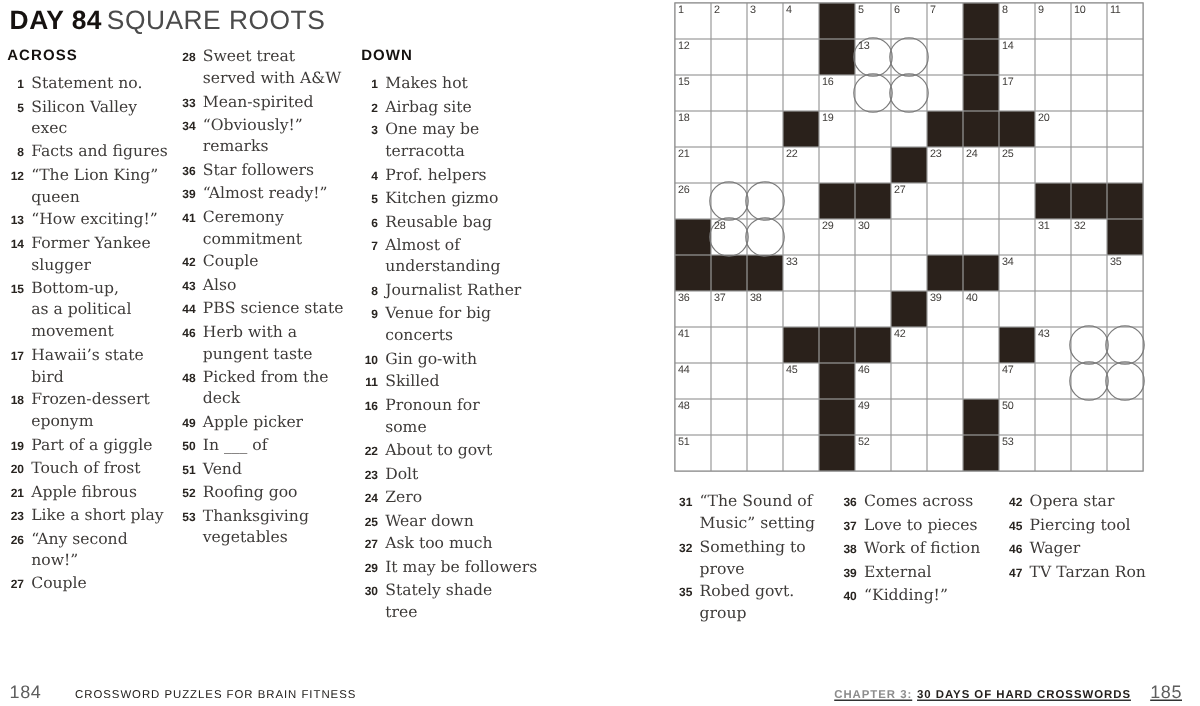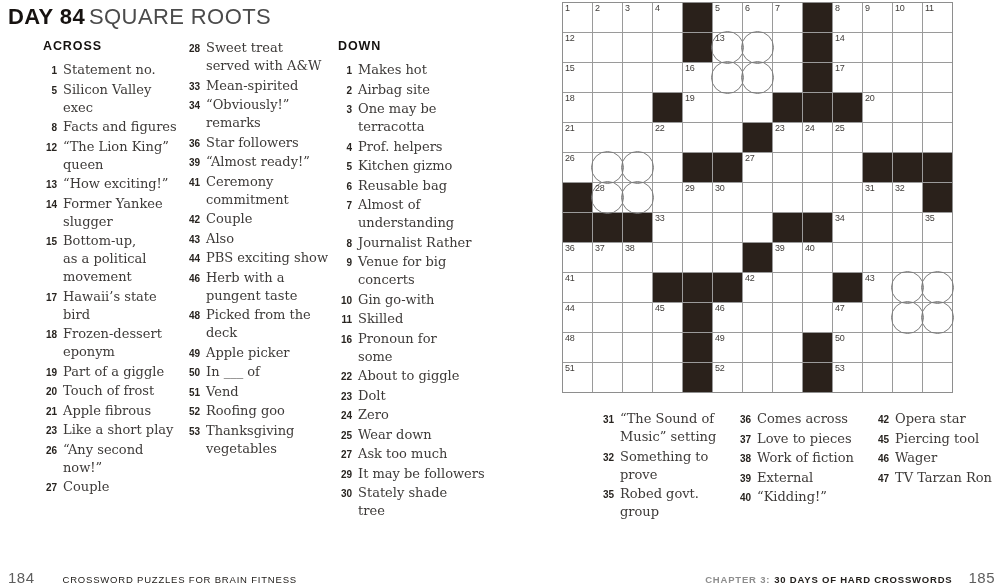--- a/index.html
+++ b/index.html
@@ -6,21 +6,21 @@
   html,body { background:#ffffff; }
   .page {
     position:relative; width:1000px; height:588px; background:#ffffff;
     font-family:"Liberation Sans", sans-serif; overflow:hidden;
   }
   
   .title { position:absolute; left:8px; top:3px; font-size:22px; line-height:27px; white-space:nowrap; }
   .title-day { font-weight:bold; color:#161210; letter-spacing:0.4px; }
   .title-name { font-weight:normal; color:#4b4b4b; letter-spacing:0.4px; margin-left:4px; }
   
-  .col { position:absolute;margin-left:37px; }
+  .col { position:absolute; }
   .col-a { left:6px;  top:39px; width:144px; }
   .col-b { left:149px; top:39px; width:147px; }
   .col-c { left:301px; top:39px; width:157px; }
   .col-d { left:563px; top:410px; width:137px; }
   .col-e { left:700px; top:410px; width:137px; }
   .col-f { left:838px; top:410px; width:155px; }
   .col-header { font-weight:bold; font-size:12.5px; letter-spacing:0.9px; color:#14110f; margin-bottom:8px; }
   .clue { display:flex; margin-bottom:1.5px; }
   .clue-num {
     flex:0 0 14px; text-align:right; font-weight:bold; font-size:10px;
@@ -42,21 +42,21 @@
     position:absolute; top:0px; left:2px; font-size:9px; line-height:10px;
     color:#3f3c39; z-index:3; letter-spacing:-0.3px;
   }
   .circle {
     position:absolute; inset:-2px; border:1.4px solid #7b7b7b;
     border-radius:50%; z-index:2; pointer-events:none;
   }
   
   .footer { position:absolute; top:569px; display:flex; align-items:baseline; }
   .footer-left { left:8px; }
-  .footer-right { right:5px; }
+  .footer-right { right:15px;text-decoration:underline; }
   .pagenum { font-size:15px; color:#5e5e5e; letter-spacing:0.5px;text-align:right; }
   .book-title { font-weight:normal; font-size:9.5px; letter-spacing:0.8px; color:#23201d; margin-left:28px; }
   .chapter-label { font-weight:bold; font-size:9.5px; letter-spacing:0.8px; color:#8d8d8d; }
   .chapter-title { font-weight:bold; font-size:9.5px; letter-spacing:0.8px; color:#23201d; margin-left:4px; margin-right:16px; }
 </style>
 </head>
 <body>
 
 <div class="page">
 
@@ -170,21 +170,21 @@
         <div class="clue">
           <span class="clue-num">42</span>
           <span class="clue-text">Couple</span>
         </div>
         <div class="clue">
           <span class="clue-num">43</span>
           <span class="clue-text">Also</span>
         </div>
         <div class="clue">
           <span class="clue-num">44</span>
-          <span class="clue-text">PBS exciting show</span>
+          <span class="clue-text">PBS science state</span>
         </div>
         <div class="clue">
           <span class="clue-num">46</span>
           <span class="clue-text">Herb with a
 pungent taste</span>
         </div>
         <div class="clue">
           <span class="clue-num">48</span>
           <span class="clue-text">Picked from the
 deck</span>
@@ -263,21 +263,21 @@
           <span class="clue-num">11</span>
           <span class="clue-text">Skilled</span>
         </div>
         <div class="clue">
           <span class="clue-num">16</span>
           <span class="clue-text">Pronoun for
 some</span>
         </div>
         <div class="clue">
           <span class="clue-num">22</span>
-          <span class="clue-text">About to giggle</span>
+          <span class="clue-text">About to govt</span>
         </div>
         <div class="clue">
           <span class="clue-num">23</span>
           <span class="clue-text">Dolt</span>
         </div>
         <div class="clue">
           <span class="clue-num">24</span>
           <span class="clue-text">Zero</span>
         </div>
         <div class="clue">

